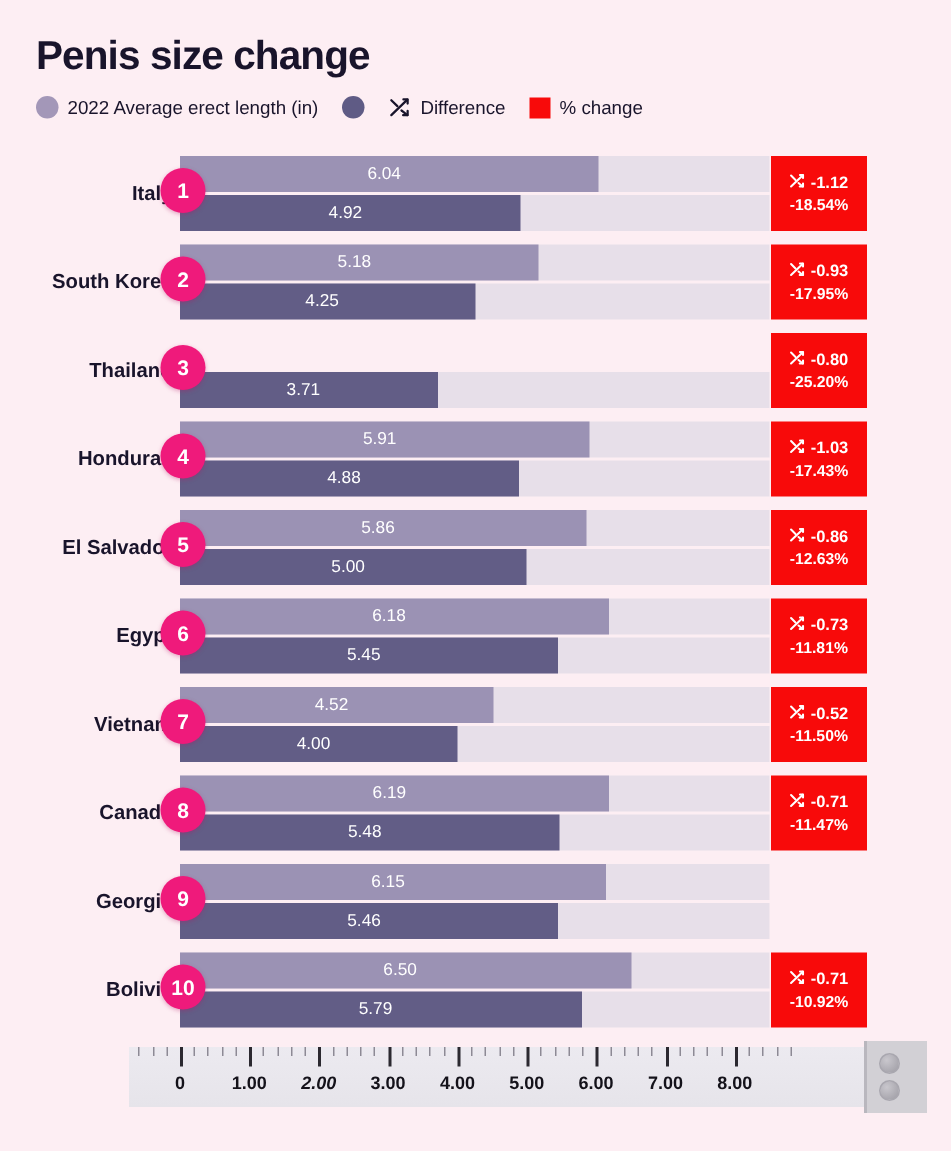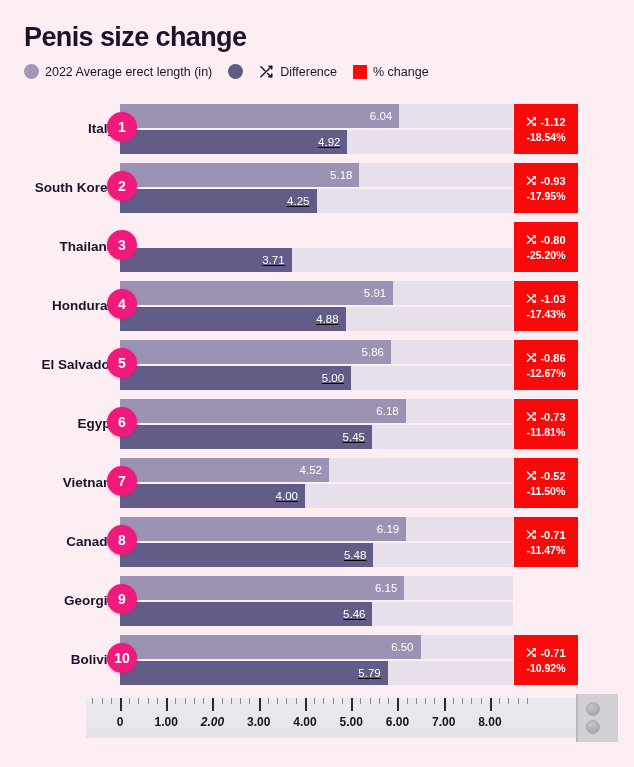--- a/index.html
+++ b/index.html
@@ -46,23 +46,23 @@
     background:#ef1a7b;color:#fff;
     display:flex;align-items:center;justify-content:center;
     font-size:14px;font-weight:bold;z-index:5;
     box-shadow:0 1px 3px rgba(180,20,100,.35);
   }
   .track{
     position:absolute;left:120px;width:393px;height:24px;
     background:#e7dfe9;
   }
   .track.t1{top:4px;}
-  .track.t2{top:30px;text-decoration:underline;}
+  .track.t2{top:30px;}
   .bar{height:24px;position:relative;display:flex;align-items:center;
-       justify-content:flex-end;}
+       justify-content:center;}
   .bar.b2022{background:#9b92b4;}
   .bar.b2024{background:#625d86;}
   .barval{font-size:11.5px;color:#ffffff;font-weight:normal;padding-right:7px;}
 
   .pct{
     position:absolute;left:514px;top:4px;width:64px;height:50px;
     background:#f80a0a;color:#fff;
     display:flex;flex-direction:column;align-items:center;justify-content:center;
     gap:2px;
   }
@@ -248,21 +248,21 @@
           <span class="line1">
             <span><svg width="11" height="11" viewBox="0 0 16 16" fill="none" stroke="#ffffff" stroke-width="2" stroke-linecap="round" stroke-linejoin="round">
                 <path d="M2 3 L6.3 7.2"></path>
                 <path d="M9.2 10.2 L13.4 13.6"></path>
                 <path d="M2 13.6 L13.4 2.6"></path>
                 <path d="M10.6 2.4 L13.6 2.4 L13.6 5.4"></path>
                 <path d="M10.4 13.6 L13.6 13.6 L13.6 10.6"></path>
               </svg></span>
             <span>-0.86</span>
           </span>
-          <span class="line2">-12.67%</span>
+          <span class="line2">-12.63%</span>
         </div>
       </div>
       <div class="row">
         <div class="label">Egypt</div>
         <div class="badgenum">6</div>
         <div class="track t1">
           <div class="bar b2022" style="width:285.73411764705884px">
             <span class="barval">6.18</span>
           </div>
         </div>

